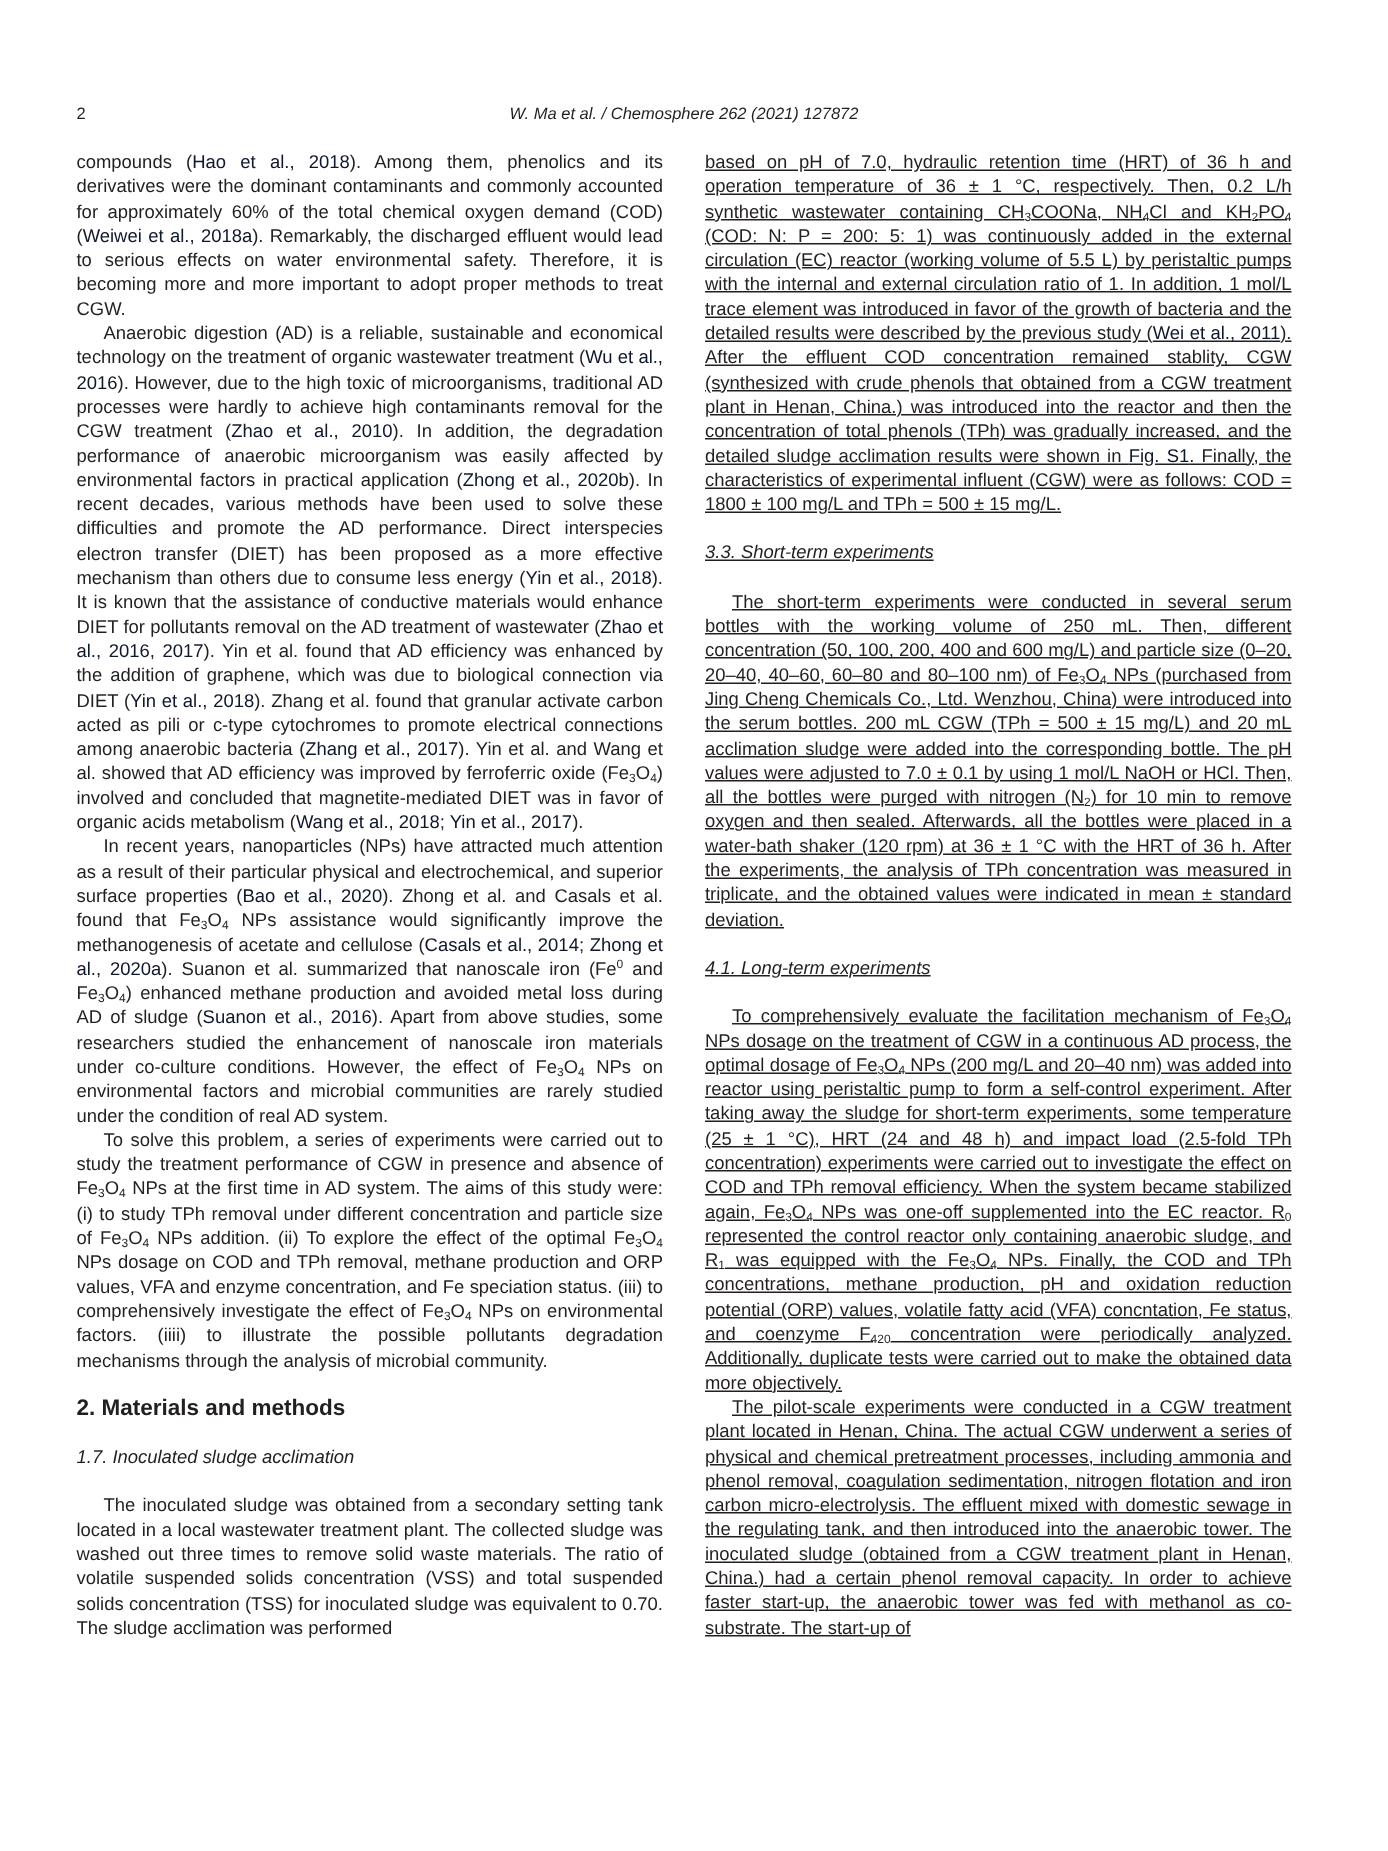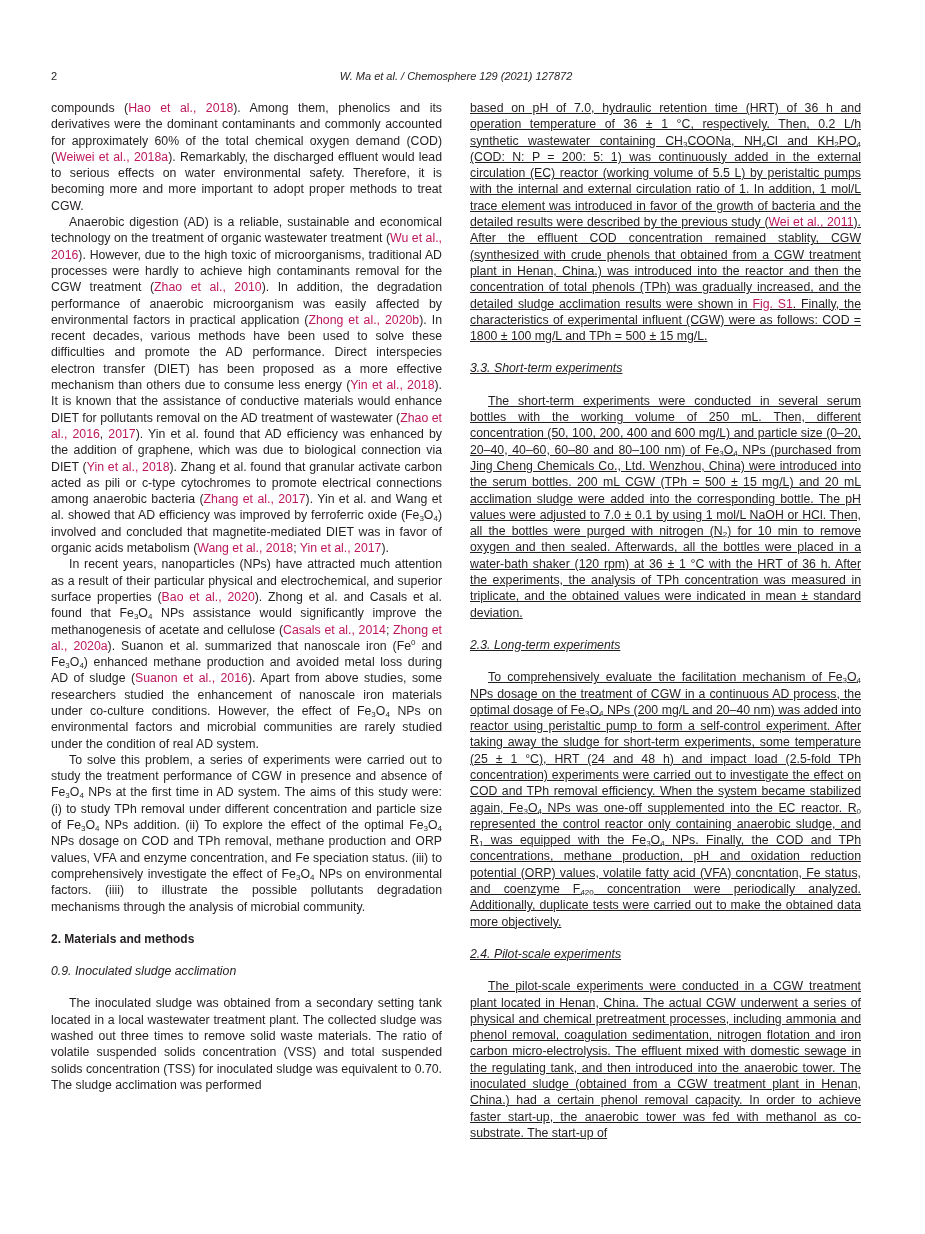--- a/index.html
+++ b/index.html
@@ -18,62 +18,61 @@
     font-style: italic; font-family: "Liberation Sans", sans-serif;
   }
   .column {
     position: absolute; top: 100px; width: 391px;
     font-size: 12.3px; line-height: 16.3px; text-align: justify;
   }
   .col-left { left: 51px; }
   .col-right { left: 470px; text-decoration: underline; }
   p { margin: 0; text-indent: 18px; hyphens: manual; }
   p.noindent { text-indent: 0; }
-  .cite { color: #be185d; }
+  .cite { color: #0f172a; }
   .section-heading {
-    font-weight: bold; font-size: 12px; margin: 16px 0 0 0;
+    font-weight: bold; font-size: 15px; margin: 16px 0 0 0;
   }
   .subsection-heading {
     font-style: italic; font-size: 12.3px; margin: 16px 0 16px 0;
   }
   sub { font-size: 8px; vertical-align: -2px; line-height: 0; }
   sup { font-size: 8px; vertical-align: 5px; line-height: 0; }
 </style>
 </head>
 <body>
 
 <div class="running-header">
   <span class="page-number">2</span>
-  <span class="journal-ref">W. Ma et al. / Chemosphere 129 (2021) 127872</span>
+  <span class="journal-ref">W. Ma et al. / Chemosphere 262 (2021) 127872</span>
 </div>
 
 <div class="column col-left">
 
   <p class="noindent"><span>compounds (</span><a class="cite">Hao et al., 2018</a><span>). Among them, phenolics and its derivatives were the dominant contaminants and commonly accounted for approximately 60% of the total chemical oxygen demand (COD) (</span><a class="cite">Weiwei et al., 2018a</a><span>). Remarkably, the discharged effluent would lead to serious effects on water environmental safety. Therefore, it is becoming more and more important to adopt proper methods to treat CGW.</span></p>
 
   <p><span>Anaerobic digestion (AD) is a reliable, sustainable and economical technology on the treatment of organic wastewater treatment (</span><a class="cite">Wu et al., 2016</a><span>). However, due to the high toxic of microorganisms, traditional AD processes were hardly to achieve high contaminants removal for the CGW treatment (</span><a class="cite">Zhao et al., 2010</a><span>). In addition, the degradation performance of anaerobic microorganism was easily affected by environmental factors in practical application (</span><a class="cite">Zhong et al., 2020b</a><span>). In recent decades, various methods have been used to solve these difficulties and promote the AD performance. Direct interspecies electron transfer (DIET) has been proposed as a more effective mechanism than others due to consume less energy (</span><a class="cite">Yin et al., 2018</a><span>). It is known that the assistance of conductive materials would enhance DIET for pollutants removal on the AD treatment of wastewater (</span><a class="cite">Zhao et al., 2016</a><span>, </span><a class="cite">2017</a><span>). Yin et al. found that AD efficiency was enhanced by the addition of graphene, which was due to biological connection via DIET (</span><a class="cite">Yin et al., 2018</a><span>). Zhang et al. found that granular activate carbon acted as pili or c-type cytochromes to promote electrical connections among anaerobic bacteria (</span><a class="cite">Zhang et al., 2017</a><span>). Yin et al. and Wang et al. showed that AD efficiency was improved by ferroferric oxide (Fe</span><sub>3</sub><span>O</span><sub>4</sub><span>) involved and concluded that magnetite-mediated DIET was in favor of organic acids metabolism (</span><a class="cite">Wang et al., 2018</a><span>; </span><a class="cite">Yin et al., 2017</a><span>).</span></p>
 
   <p><span>In recent years, nanoparticles (NPs) have attracted much attention as a result of their particular physical and electrochemical, and superior surface properties (</span><a class="cite">Bao et al., 2020</a><span>). Zhong et al. and Casals et al. found that Fe</span><sub>3</sub><span>O</span><sub>4</sub><span> NPs assistance would significantly improve the methanogenesis of acetate and cellulose (</span><a class="cite">Casals et al., 2014</a><span>; </span><a class="cite">Zhong et al., 2020a</a><span>). Suanon et al. summarized that nanoscale iron (Fe</span><sup>0</sup><span> and Fe</span><sub>3</sub><span>O</span><sub>4</sub><span>) enhanced methane production and avoided metal loss during AD of sludge (</span><a class="cite">Suanon et al., 2016</a><span>). Apart from above studies, some researchers studied the enhancement of nanoscale iron materials under co-culture conditions. However, the effect of Fe</span><sub>3</sub><span>O</span><sub>4</sub><span> NPs on environmental factors and microbial communities are rarely studied under the condition of real AD system.</span></p>
 
   <p><span>To solve this problem, a series of experiments were carried out to study the treatment performance of CGW in presence and absence of Fe</span><sub>3</sub><span>O</span><sub>4</sub><span> NPs at the first time in AD system. The aims of this study were: (i) to study TPh removal under different concentration and particle size of Fe</span><sub>3</sub><span>O</span><sub>4</sub><span> NPs addition. (ii) To explore the effect of the optimal Fe</span><sub>3</sub><span>O</span><sub>4</sub><span> NPs dosage on COD and TPh removal, methane production and ORP values, VFA and enzyme concentration, and Fe speciation status. (iii) to comprehensively investigate the effect of Fe</span><sub>3</sub><span>O</span><sub>4</sub><span> NPs on environmental factors. (iiii) to illustrate the possible pollutants degradation mechanisms through the analysis of microbial community.</span></p>
 
   <div class="section-heading">2.  Materials and methods</div>
-  <div class="subsection-heading">0.9.  Inoculated sludge acclimation</div>
+  <div class="subsection-heading">1.7.  Inoculated sludge acclimation</div>
 
   <p>The inoculated sludge was obtained from a secondary setting tank located in a local wastewater treatment plant. The collected sludge was washed out three times to remove solid waste materials. The ratio of volatile suspended solids concentration (VSS) and total suspended solids concentration (TSS) for inoculated sludge was equivalent to 0.70. The sludge acclimation was performed</p>
 </div>
 
 <div class="column col-right">
 
   <p class="noindent"><span>based on pH of 7.0, hydraulic retention time (HRT) of 36 h and operation temperature of 36 ± 1 °C, respectively. Then, 0.2 L/h synthetic wastewater containing CH</span><sub>3</sub><span>COONa, NH</span><sub>4</sub><span>Cl and KH</span><sub>2</sub><span>PO</span><sub>4</sub><span> (COD: N: P = 200: 5: 1) was continuously added in the external circulation (EC) reactor (working volume of 5.5 L) by peristaltic pumps with the internal and external circulation ratio of 1. In addition, 1 mol/L trace element was introduced in favor of the growth of bacteria and the detailed results were described by the previous study (</span><a class="cite">Wei et al., 2011</a><span>). After the effluent COD concentration remained stablity, CGW (synthesized with crude phenols that obtained from a CGW treatment plant in Henan, China.) was introduced into the reactor and then the concentration of total phenols (TPh) was gradually increased, and the detailed sludge acclimation results were shown in </span><a class="cite">Fig. S1</a><span>. Finally, the characteristics of experimental influent (CGW) were as follows: COD = 1800 ± 100 mg/L and TPh = 500 ± 15 mg/L.</span></p>
 
   <div class="subsection-heading">3.3.  Short-term experiments</div>
 
   <p><span>The short-term experiments were conducted in several serum bottles with the working volume of 250 mL. Then, different concentration (50, 100, 200, 400 and 600 mg/L) and particle size (0–20, 20–40, 40–60, 60–80 and 80–100 nm) of Fe</span><sub>3</sub><span>O</span><sub>4</sub><span> NPs (purchased from Jing Cheng Chemicals Co., Ltd. Wenzhou, China) were introduced into the serum bottles. 200 mL CGW (TPh = 500 ± 15 mg/L) and 20 mL acclimation sludge were added into the corresponding bottle. The pH values were adjusted to 7.0 ± 0.1 by using 1 mol/L NaOH or HCl. Then, all the bottles were purged with nitrogen (N</span><sub>2</sub><span>) for 10 min to remove oxygen and then sealed. Afterwards, all the bottles were placed in a water-bath shaker (120 rpm) at 36 ± 1 °C with the HRT of 36 h. After the experiments, the analysis of TPh concentration was measured in triplicate, and the obtained values were indicated in mean ± standard deviation.</span></p>
 
-  <div class="subsection-heading">2.3.  Long-term experiments</div>
+  <div class="subsection-heading">4.1.  Long-term experiments</div>
 
   <p><span>To comprehensively evaluate the facilitation mechanism of Fe</span><sub>3</sub><span>O</span><sub>4</sub><span> NPs dosage on the treatment of CGW in a continuous AD process, the optimal dosage of Fe</span><sub>3</sub><span>O</span><sub>4</sub><span> NPs (200 mg/L and 20–40 nm) was added into reactor using peristaltic pump to form a self-control experiment. After taking away the sludge for short-term experiments, some temperature (25 ± 1 °C), HRT (24 and 48 h) and impact load (2.5-fold TPh concentration) experiments were carried out to investigate the effect on COD and TPh removal efficiency. When the system became stabilized again, Fe</span><sub>3</sub><span>O</span><sub>4</sub><span> NPs was one-off supplemented into the EC reactor. R</span><sub>0</sub><span> represented the control reactor only containing anaerobic sludge, and R</span><sub>1</sub><span> was equipped with the Fe</span><sub>3</sub><span>O</span><sub>4</sub><span> NPs. Finally, the COD and TPh concentrations, methane production, pH and oxidation reduction potential (ORP) values, volatile fatty acid (VFA) concntation, Fe status, and coenzyme F</span><sub>420</sub><span> concentration were periodically analyzed. Additionally, duplicate tests were carried out to make the obtained data more objectively.</span></p>
 
-  <div class="subsection-heading">2.4.  Pilot-scale experiments</div>
 
   <p>The pilot-scale experiments were conducted in a CGW treatment plant located in Henan, China. The actual CGW underwent a series of physical and chemical pretreatment processes, including ammonia and phenol removal, coagulation sedimentation, nitrogen flotation and iron carbon micro-electrolysis. The effluent mixed with domestic sewage in the regulating tank, and then introduced into the anaerobic tower. The inoculated sludge (obtained from a CGW treatment plant in Henan, China.) had a certain phenol removal capacity. In order to achieve faster start-up, the anaerobic tower was fed with methanol as co-substrate. The start-up of</p>
 </div>
 
 </body></html>

